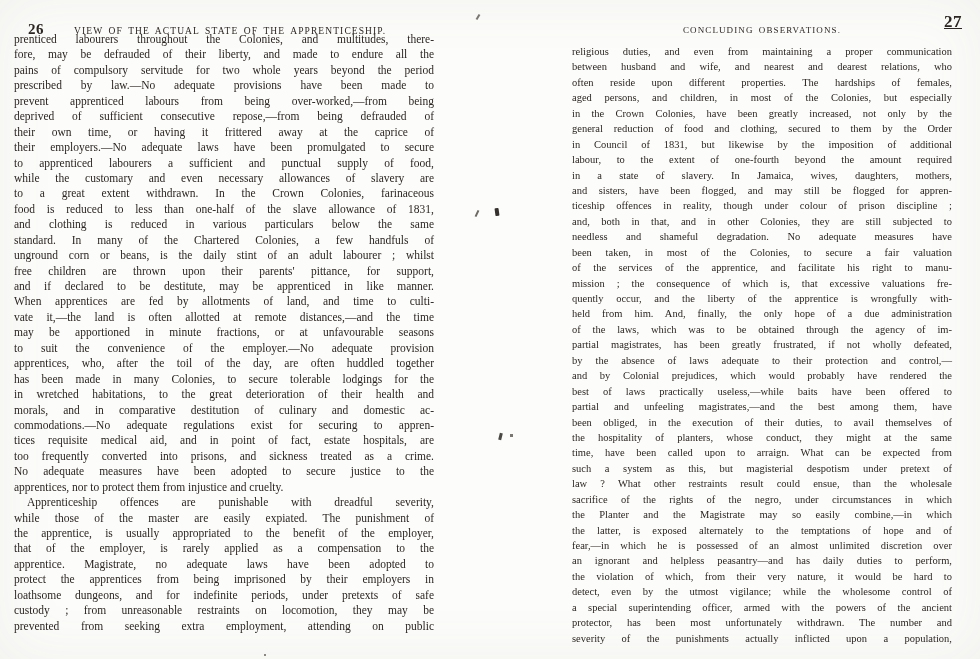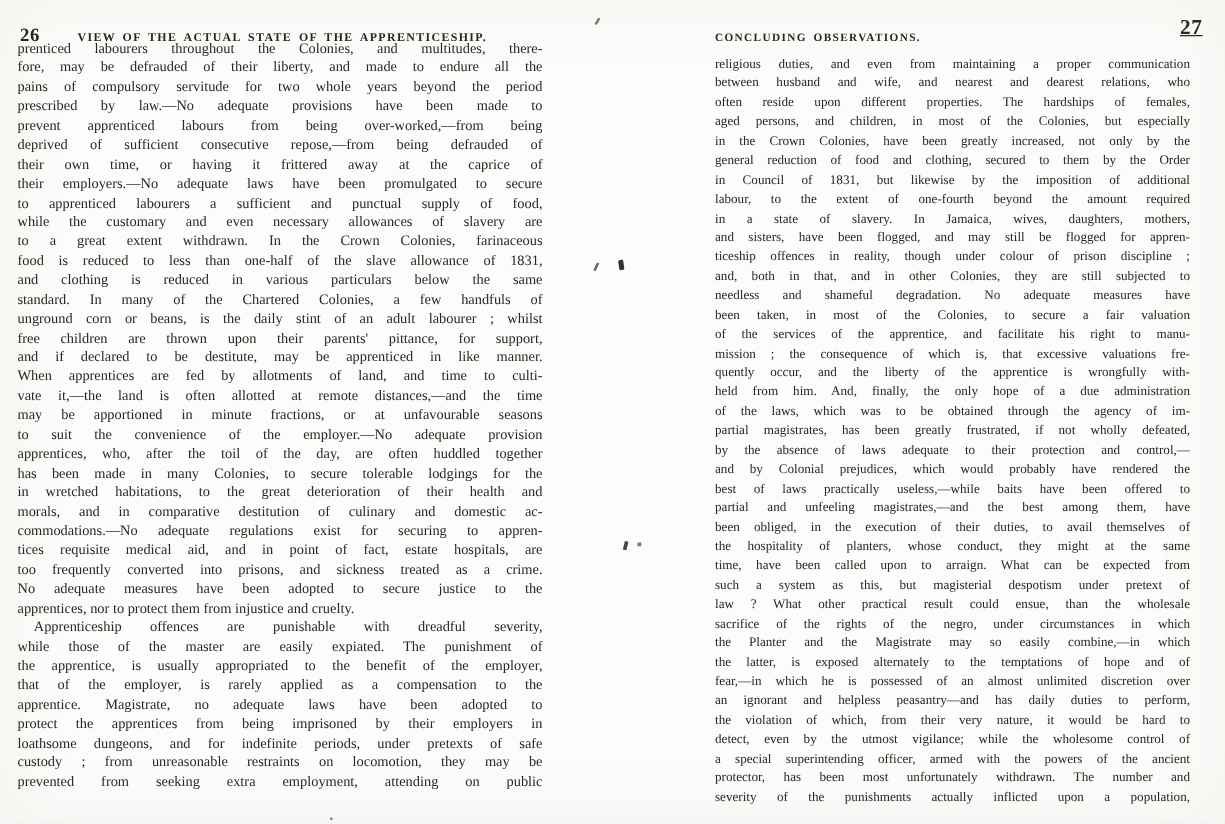--- a/index.html
+++ b/index.html
@@ -9,36 +9,36 @@
     font-family:"Liberation Serif","DejaVu Serif",serif;
   }
   .spread{
     position:relative;width:980px;height:659px;overflow:hidden;
     background:#fcfcfa;
     box-shadow:inset 0 0 60px rgba(120,115,105,.08);
     color:#2b2623;
   }
   
   .pl-header{
-    position:absolute;left:16px;top:21px;width:440px;
+    position:absolute;left:28px;top:21px;width:440px;
     display:flex;align-items:baseline;
   }
   .pl-num{font-size:15px;font-weight:bold;letter-spacing:.5px;}
   .pl-title{
-    margin-left:30px;font-size:9.5px;font-weight:bold;
+    margin-left:30px;font-size:9.5px;font-weight:normal;
     letter-spacing:1.1px;word-spacing:2px;white-space:nowrap;
   }
   .pl-body{
     position:absolute;left:14px;top:32px;width:420px;
     font-size:11.5px;
   }
   
   .pr-title{
     position:absolute;left:572px;top:25px;width:380px;
-    text-align:left;font-size:9px;font-weight:bold;
+    text-align:center;font-size:9px;font-weight:normal;
     letter-spacing:1.1px;word-spacing:2px;white-space:nowrap;
   }
   .pr-num{
     position:absolute;right:18px;top:12px;
     font-size:17px;font-weight:bold;letter-spacing:.5px;text-decoration:underline;
   }
   .pr-body{
     position:absolute;left:572px;top:44px;width:380px;
     font-size:10.5px;
   }
@@ -134,21 +134,21 @@
       <div class="line">of the laws, which was to be obtained through the agency of im-</div>
       <div class="line">partial magistrates, has been greatly frustrated, if not wholly defeated,</div>
       <div class="line">by the absence of laws adequate to their protection and control,—</div>
       <div class="line">and by Colonial prejudices, which would probably have rendered the</div>
       <div class="line">best of laws practically useless,—while baits have been offered to</div>
       <div class="line">partial and unfeeling magistrates,—and the best among them, have</div>
       <div class="line">been obliged, in the execution of their duties, to avail themselves of</div>
       <div class="line">the hospitality of planters, whose conduct, they might at the same</div>
       <div class="line">time, have been called upon to arraign. What can be expected from</div>
       <div class="line">such a system as this, but magisterial despotism under pretext of</div>
-      <div class="line">law ? What other practical result could ensue, than the wholesale</div>
+      <div class="line">law ? What other restraints result could ensue, than the wholesale</div>
       <div class="line">sacrifice of the rights of the negro, under circumstances in which</div>
       <div class="line">the Planter and the Magistrate may so easily combine,—in which</div>
       <div class="line">the latter, is exposed alternately to the temptations of hope and of</div>
       <div class="line">fear,—in which he is possessed of an almost unlimited discretion over</div>
       <div class="line">an ignorant and helpless peasantry—and has daily duties to perform,</div>
       <div class="line">the violation of which, from their very nature, it would be hard to</div>
       <div class="line">detect, even by the utmost vigilance; while the wholesome control of</div>
       <div class="line">a special superintending officer, armed with the powers of the ancient</div>
       <div class="line">protector, has been most unfortunately withdrawn. The number and</div>
       <div class="line">severity of the punishments actually inflicted upon a population,</div>

